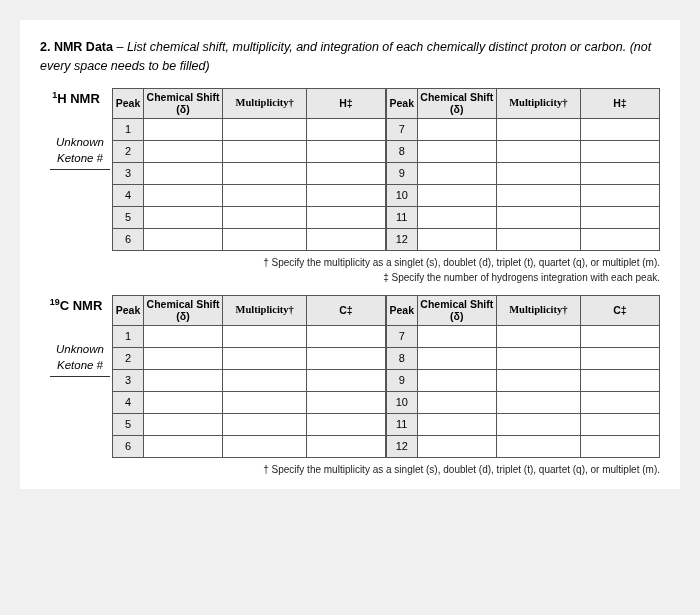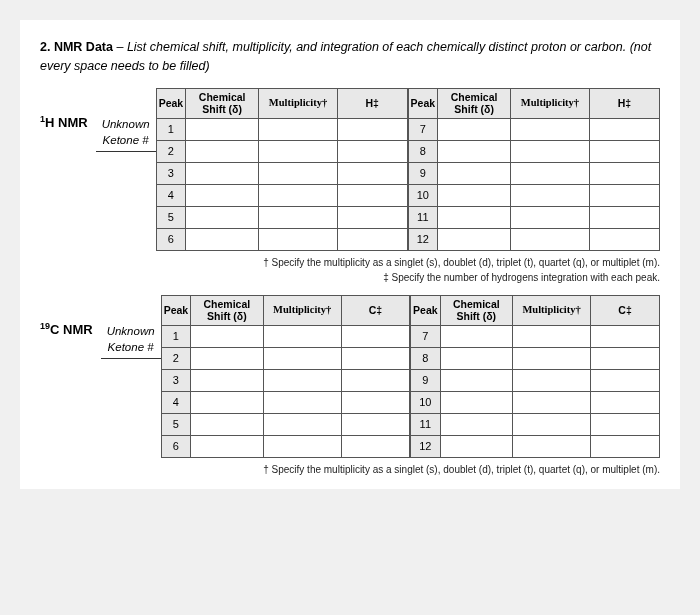--- a/index.html
+++ b/index.html
@@ -35,21 +35,21 @@
     .nmr-label sup {
       font-size: 9px;
     }
     .nmr-outer {
       display: flex;
       align-items: flex-start;
       margin-bottom: 4px;
     }
     .nmr-title-col {
       display: flex;
-      flex-direction: row;
+      flex-direction: column;
       align-items: center;
       justify-content: flex-start;
       min-width: 72px;
       padding-top: 0;
     }
     .nmr-title-col .nmr-label {
       margin-top: 2px;
     }
     .unknown-label {
       text-align: center;

